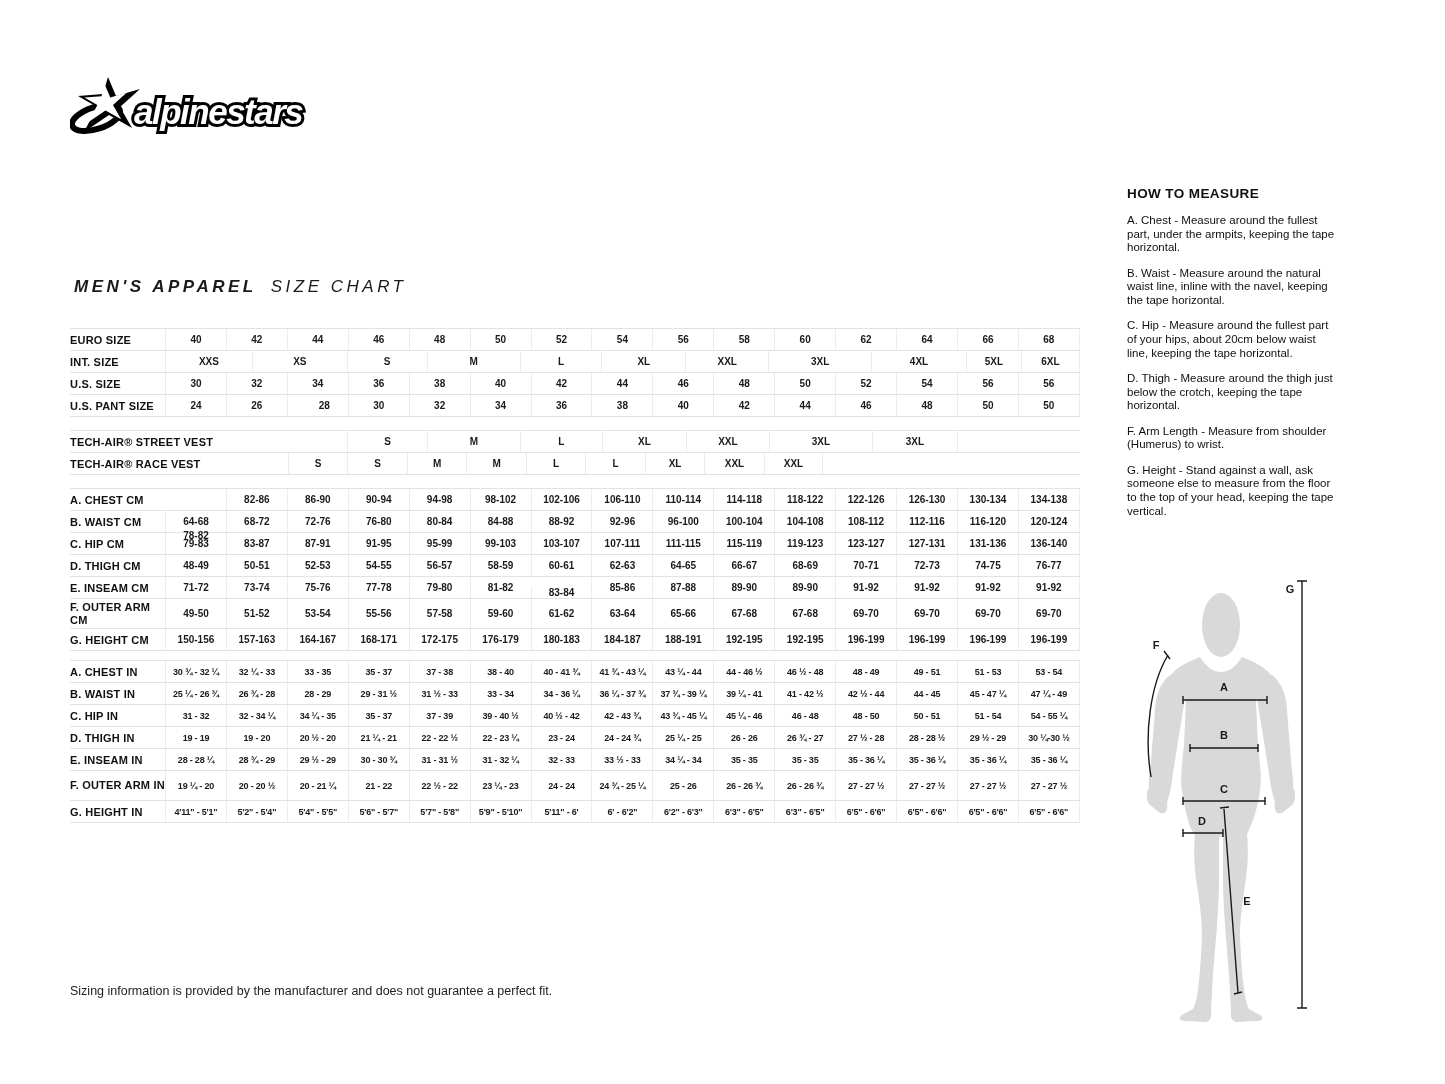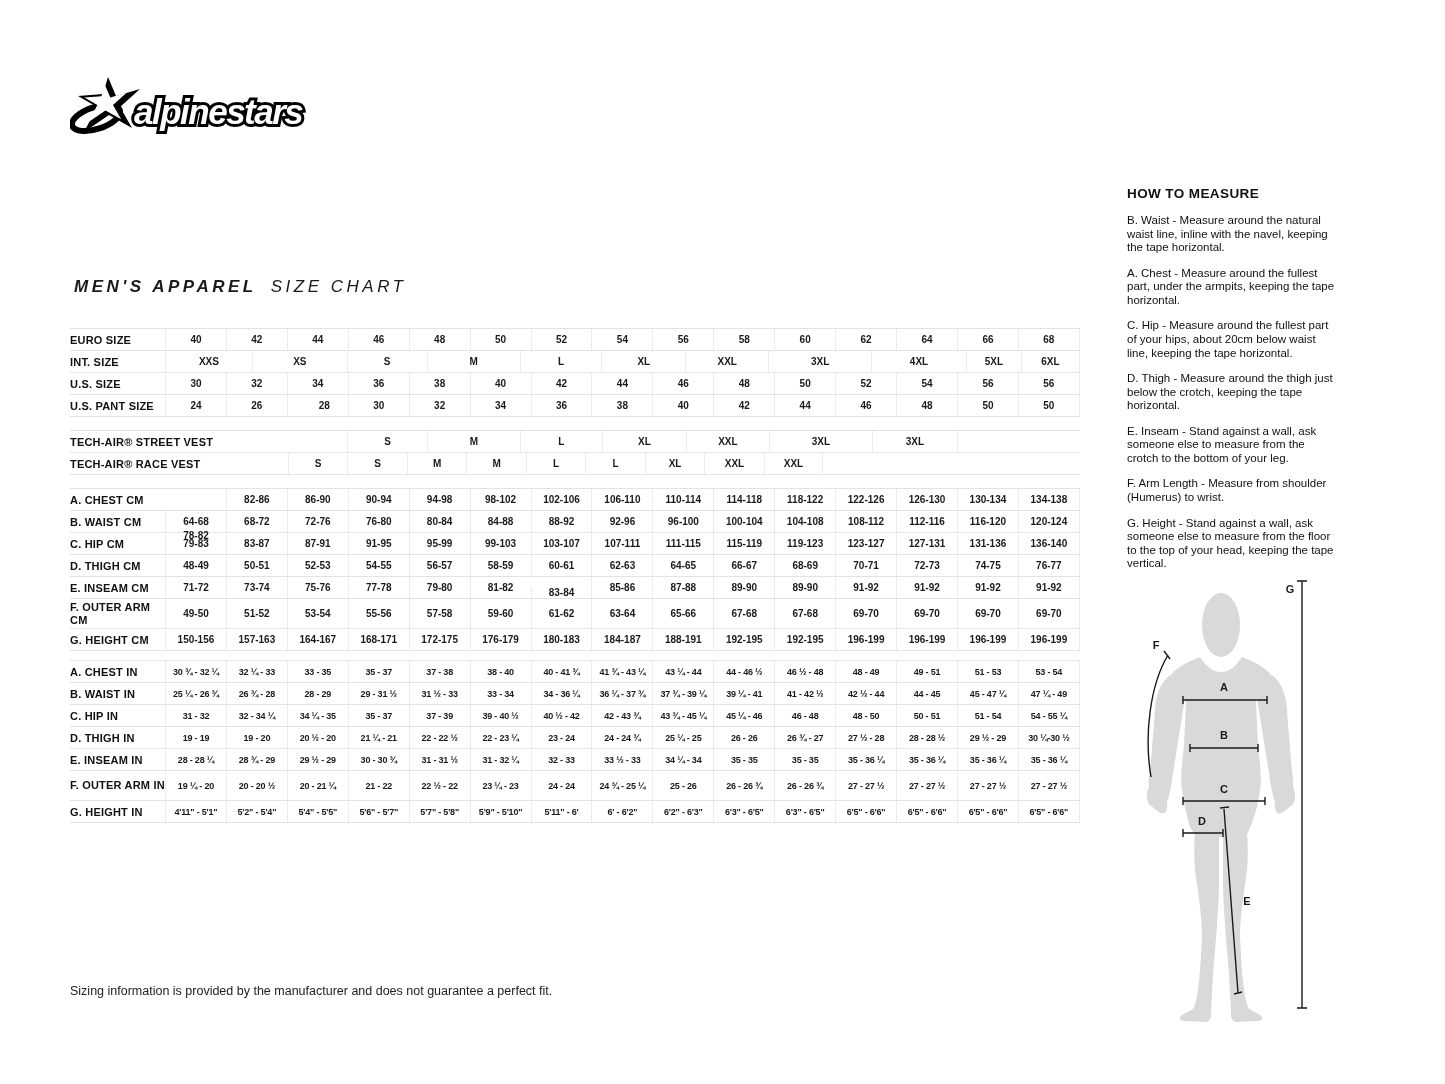--- a/index.html
+++ b/index.html
@@ -453,25 +453,24 @@
             <div class="tcell" style="width: 6.66667%;">6'5" - 6'6"</div>
             <div class="tcell" style="width: 6.66667%;">6'5" - 6'6"</div>
             <div class="tcell" style="width: 6.66667%;">6'5" - 6'6"</div>
           </div>
         </div>
       </div>
   </div>
 
   <div class="measure">
     <h3>HOW TO MEASURE</h3>
+    <p>A. Chest - Measure around the fullest part, under the armpits, keeping the tape horizontal.</p>
     <p>B. Waist - Measure around the natural waist line, inline with the navel, keeping the tape horizontal.</p>
-    <p>A. Chest - Measure around the fullest part, under the armpits, keeping the tape horizontal.</p>
     <p>C. Hip - Measure around the fullest part of your hips, about 20cm below waist line, keeping the tape horizontal.</p>
     <p>D. Thigh - Measure around the thigh just below the crotch, keeping the tape horizontal.</p>
-    <p>E. Inseam - Stand against a wall, ask someone else to measure from the crotch to the bottom of your leg.</p>
     <p>F. Arm Length - Measure from shoulder (Humerus) to wrist.</p>
     <p>G. Height - Stand against a wall, ask someone else to measure from the floor to the top of your head, keeping the tape vertical.</p>
   </div>
 
   <div class="diagram">
     <svg width="180" height="450" viewBox="0 0 180 450">
       <g fill="#d9d9d9" stroke="none">
         <ellipse cx="81" cy="50" rx="19" ry="32"></ellipse>
         <path d="M60,82 C45,88 34,94 30,102 C40,112 44,118 46,126 L44,170
                  C42,190 40,205 42,215 C44,232 48,244 50,252 L56,262 L106,262

